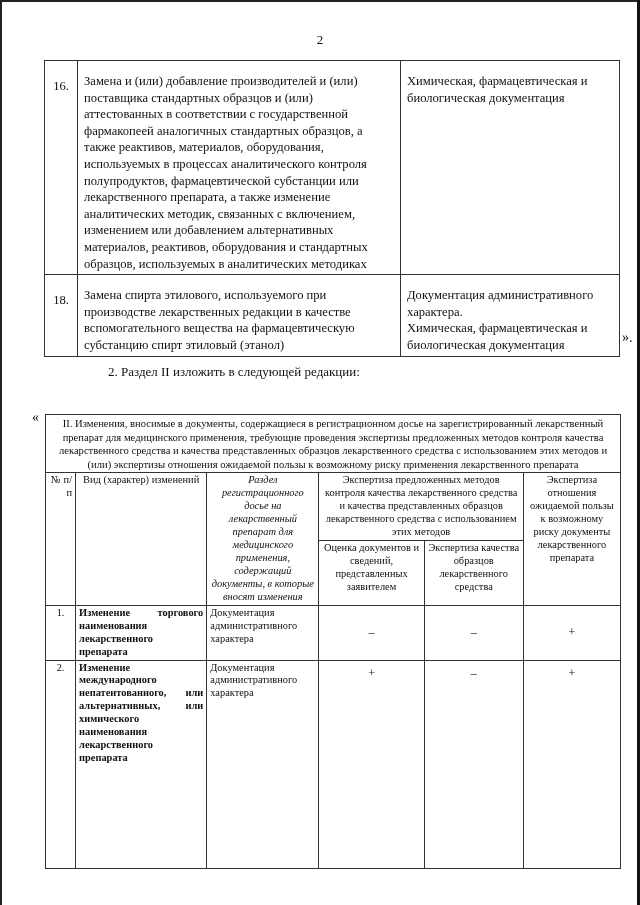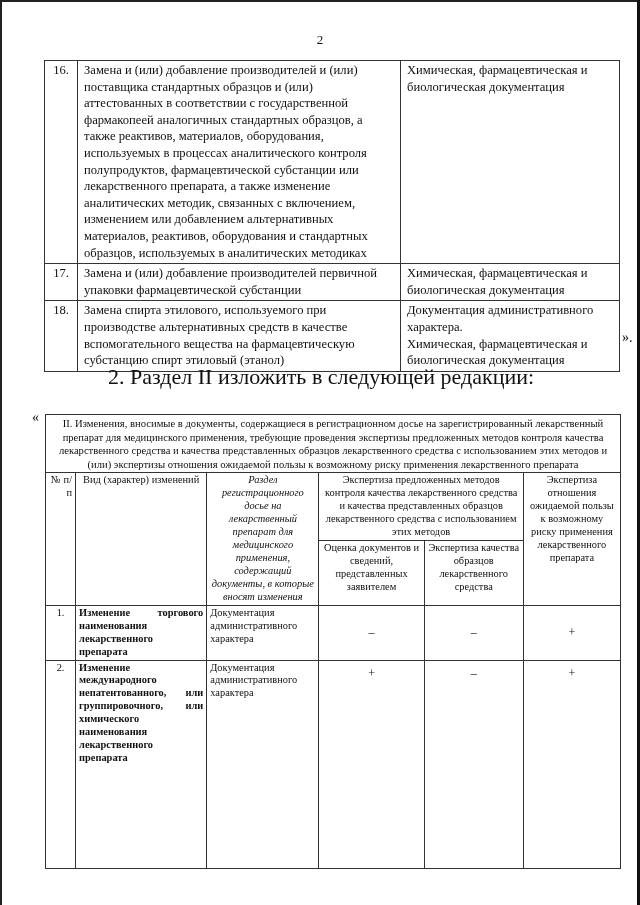--- a/index.html
+++ b/index.html
@@ -10,27 +10,27 @@
   .page-frame-left { position: absolute; left: 0; top: 0; width: 2px; height: 905px; background: #222; }
   .page-frame-right { position: absolute; right: 0; top: 0; width: 3px; height: 905px; background: #111; }
   .page-frame-top { position: absolute; left: 0; top: 0; width: 640px; height: 2px; background: #222; }
   .page-number { position: absolute; left: 0; width: 640px; top: 32px; text-align: center; font-size: 13px; }
 
   table { border-collapse: collapse; position: absolute; }
   td, th { border: 1px solid #333; vertical-align: top; font-weight: normal; }
 
   
   #table-a { left: 44px; top: 60px; width: 576px; font-size: 12.6px; line-height: 16.6px; }
-  #table-a td { padding: 1px 6px 2px 6px; }
-  #table-a td.num { width: 24px; text-align: center; padding: 1px 4px; margin-left: 36px; }
+  #table-a td { padding: 12px 6px 2px 6px; }
+  #table-a td.num { width: 24px; text-align: center; padding: 17px 4px; margin-left: 36px; }
   #table-a td.desc { width: 310px; }
   #table-a td.section { width: 206px; margin-top: 18px; }
   .closing-quote { position: absolute; left: 622px; top: 330px; font-size: 14px; }
 
-  .para { position: absolute; left: 108px; top: 364px; font-size: 22px; }
+  .para { position: absolute; left: 108px; top: 364px; font-size: 13px; }
 
   .opening-quote { position: absolute; left: 32px; top: 410px; font-size: 14px; }
 
   
   #table-b { left: 45px; top: 414px; width: 576px; font-size: 10.4px; line-height: 12.9px; padding-left: 35px; }
   #table-b td { padding: 1px 3px; text-align: center; }
   #table-b td.title { padding: 2px 4px 1px 4px; line-height: 13.6px; font-size: 10.6px; }
   #table-b td.hnum { width: 23px; text-align: right; }
   #table-b td.hkind { width: 124px; }
   #table-b td.hsec { width: 105px; font-style: italic; }
@@ -55,27 +55,22 @@
 <div class="page-number">2</div>
 
 <table id="table-a">
   <tbody>
       <tr>
     <td class="num">16.</td>
     <td class="desc">Замена и (или) добавление производителей и (или) поставщика стандартных образцов и (или) аттестованных в соответствии с государственной фармакопеей аналогичных стандартных образцов, а также реактивов, материалов, оборудования, используемых в процессах аналитического контроля полупродуктов, фармацевтической субстанции или лекарственного препарата, а также изменение аналитических методик, связанных с включением, изменением или добавлением альтернативных материалов, реактивов, оборудования и стандартных образцов, используемых в аналитических методиках</td>
     <td class="section">Химическая, фармацевтическая и биологическая документация</td>
   </tr>
   <tr>
-    <td class="num">17.</td>
-    <td class="desc">Замена и (или) добавление производителей первичной упаковки фармацевтической субстанции</td>
-    <td class="section">Химическая, фармацевтическая и биологическая документация</td>
-  </tr>
-  <tr>
     <td class="num">18.</td>
-    <td class="desc" style="height:48px">Замена спирта этилового, используемого при производстве альтернативных средств в качестве вспомогательного вещества на фармацевтическую субстанцию спирт этиловый (этанол)</td>
+    <td class="desc" style="height:48px">Замена спирта этилового, используемого при производстве лекарственных редакции в качестве вспомогательного вещества на фармацевтическую субстанцию спирт этиловый (этанол)</td>
     <td class="section">
       <div>Документация административного характера.</div>
       <div>Химическая, фармацевтическая и биологическая документация</div>
     </td>
   </tr>
 </tbody>
   </table>
 <div class="closing-quote">».</div>
 
 <div class="para">2. Раздел II изложить в следующей редакции:</div>
@@ -85,36 +80,36 @@
 <table id="table-b">
   <tbody>
       <tr>
     <td class="title" colspan="6">II. Изменения, вносимые в документы, содержащиеся в регистрационном досье на зарегистрированный лекарственный препарат для медицинского применения, требующие проведения экспертизы предложенных методов контроля качества лекарственного средства и качества представленных образцов лекарственного средства с использованием этих методов и (или) экспертизы отношения ожидаемой пользы к возможному риску применения лекарственного препарата</td>
   </tr>
   <tr>
     <td class="hnum" rowspan="2">№ п/п</td>
     <td class="hkind" rowspan="2">Вид (характер) изменений</td>
     <td class="hsec" rowspan="2">Раздел регистрационного досье на лекарственный препарат для медицинского применения, содержащий документы, в которые вносят изменения</td>
     <td colspan="2">Экспертиза предложенных методов контроля качества лекарственного средства и качества представленных образцов лекарственного средства с использованием этих методов</td>
-    <td class="hrisk" rowspan="2">Экспертиза отношения ожидаемой пользы к возможному риску применения лекарственного препарата</td>
+    <td class="hrisk" rowspan="2">Экспертиза отношения ожидаемой пользы к возможному риску документы лекарственного препарата</td>
   </tr>
   <tr>
     <td class="heval" style="height:62px">Оценка документов и сведений, представленных заявителем</td>
     <td class="hexp">Экспертиза качества образцов лекарственного средства</td>
   </tr>
   <tr class="row1">
     <td class="rnum">1.</td>
     <td class="rkind">Изменение торгового наименования лекарственного препарата</td>
     <td class="rsec">Документация административного характера</td>
     <td class="mark">–</td>
     <td class="mark">–</td>
     <td class="mark">+</td>
   </tr>
   <tr class="row2">
     <td class="rnum">2.</td>
-    <td class="rkind">Изменение международного непатентованного, или группировочного, или химического наименования лекарственного препарата</td>
+    <td class="rkind">Изменение международного непатентованного, или альтернативных, или химического наименования лекарственного препарата</td>
     <td class="rsec">Документация административного характера</td>
     <td class="mark">+</td>
     <td class="mark">–</td>
     <td class="mark">+</td>
   </tr>
 </tbody>
   </table>
 
 </body></html>

